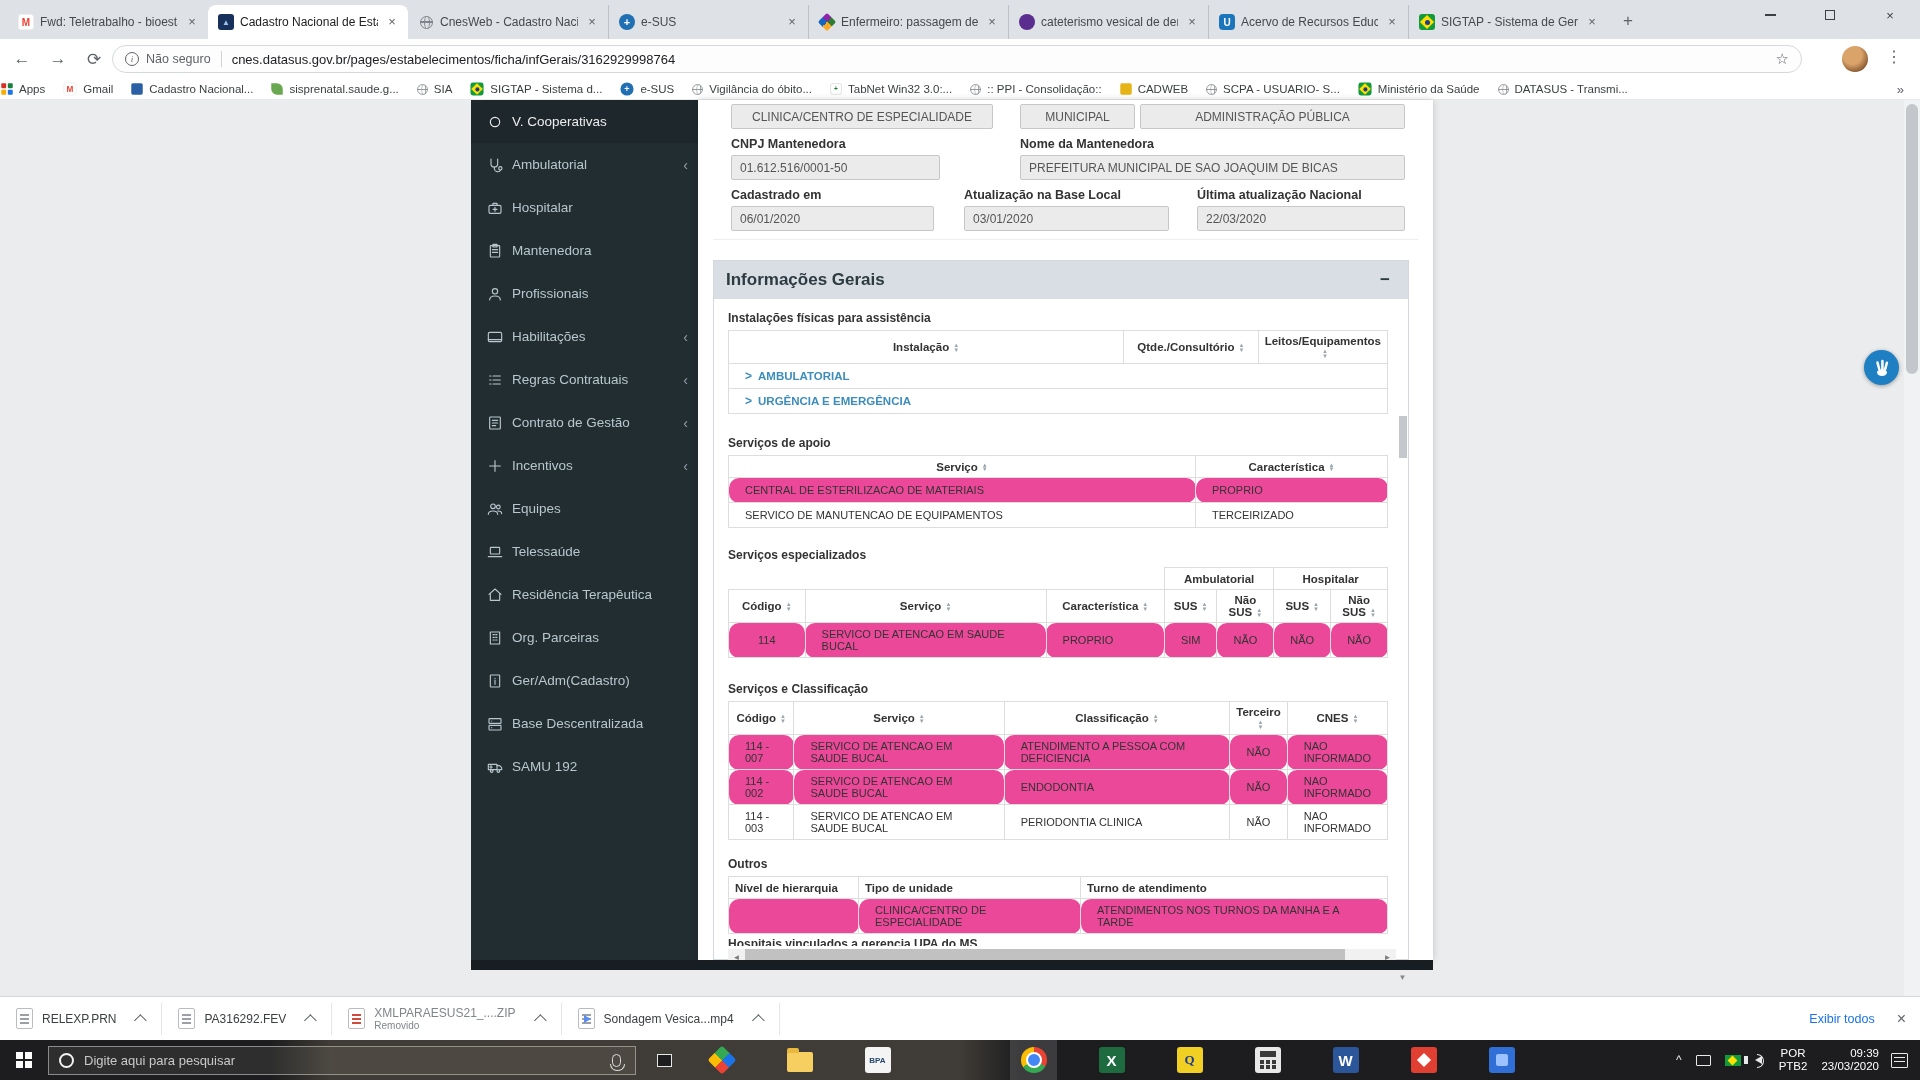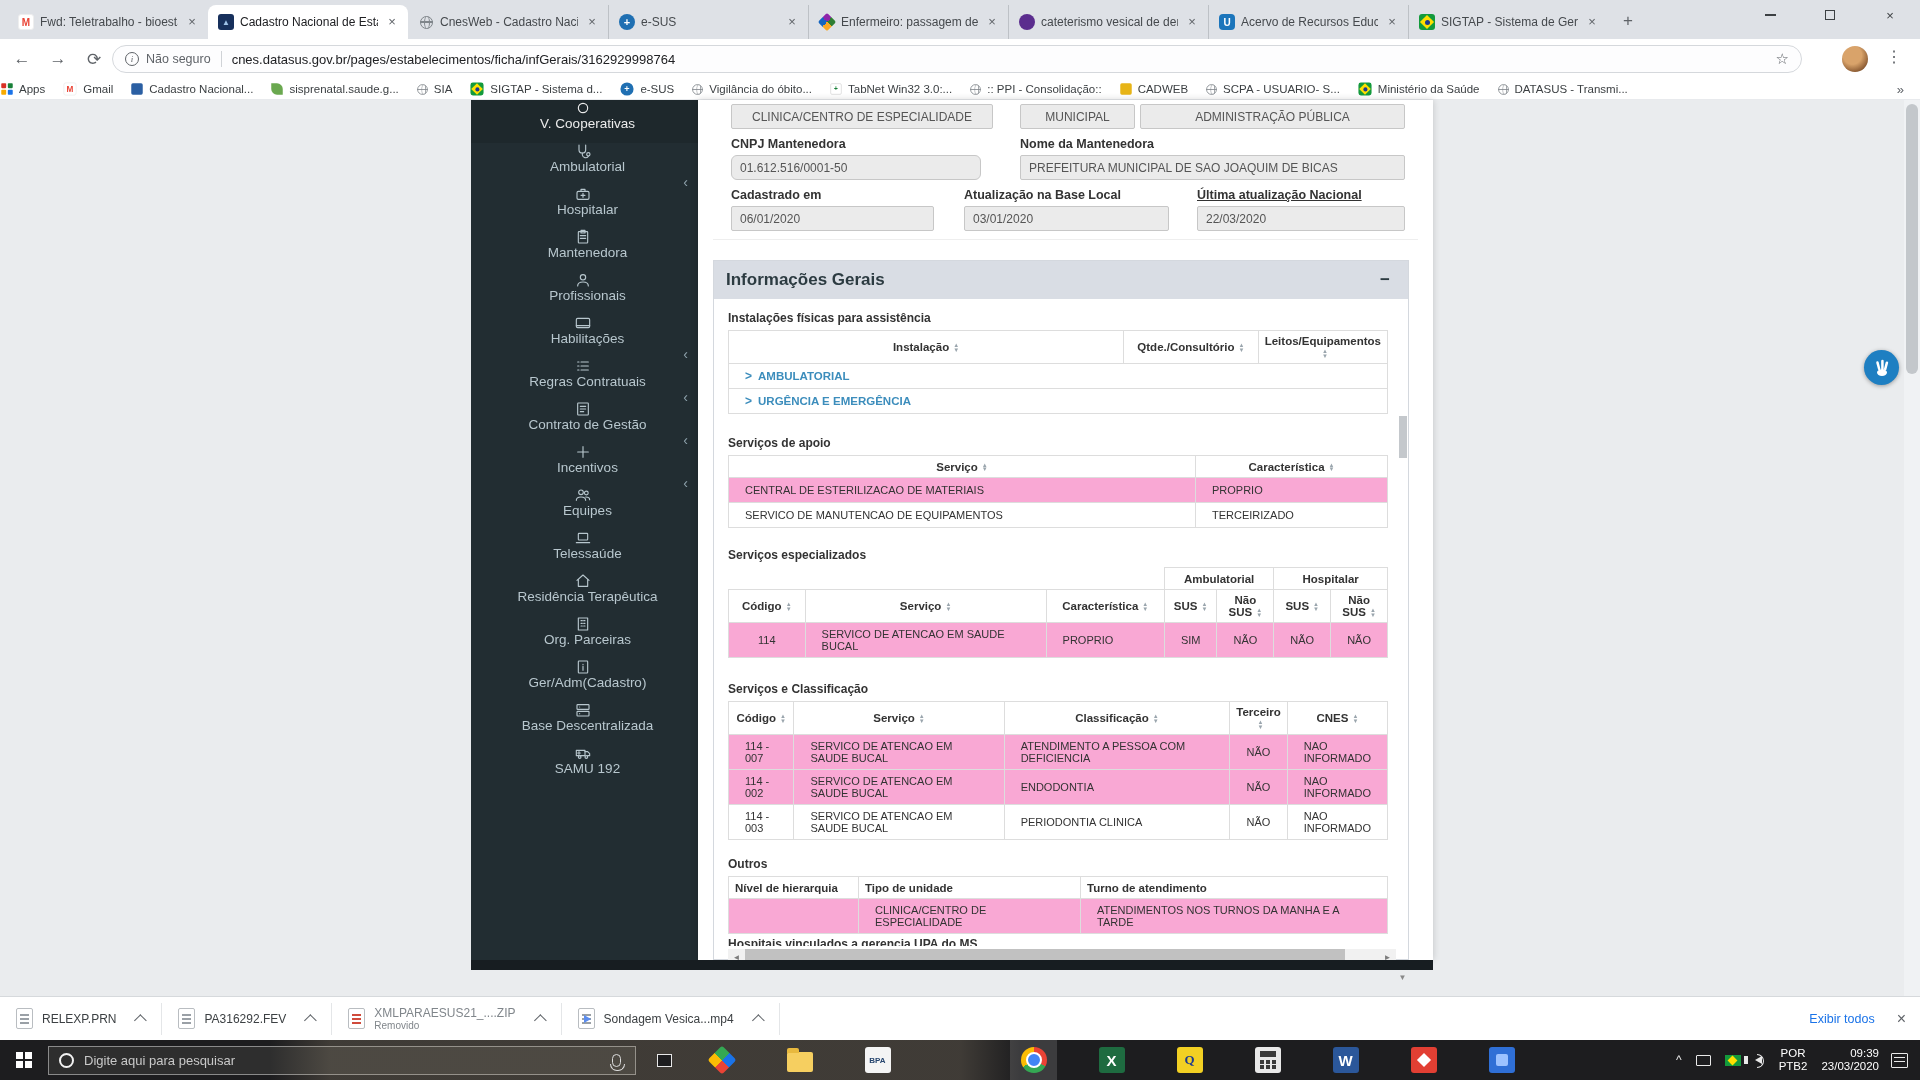--- a/index.html
+++ b/index.html
@@ -57,21 +57,21 @@
   .apps-ic { width:14px; height:14px; display:grid; grid-template-columns:1fr 1fr; gap:2px; }
   .apps-ic i { background:#d93025; border-radius:1px; }
   .apps-ic i:nth-child(2){ background:#188038; } .apps-ic i:nth-child(3){ background:#f9ab00; } .apps-ic i:nth-child(4){ background:#1a73e8; }
   .mini { width:14px; height:14px; border-radius:2px; display:flex; align-items:center; justify-content:center; font-size:8px; font-weight:bold; color:#fff; }
   .mini-blue { background:#2b5fa3; } .mini-leaf { background:#6aa84f; border-radius:0 7px 0 7px; } .mini-tabnet { background:#fff; border:1px solid #ddd; color:#188038; } .mini-cadweb { background:#e7b416; color:#134f2c; }
   #bm-overflow { position:absolute; right:16px; color:#5f6368; font-size:13px; }
 
   
   #page { position:absolute; left:0; top:100px; width:1920px; height:896px; background:#eaecee; }
   #sidebar { position:absolute; left:471px; top:0; width:227px; height:860px; background:#222d32; }
-  .sitem { height:43px; display:flex; align-items:center; padding:0 10px 0 16px; color:#b8c7ce; font-size:13.5px; cursor:default;flex-direction:column; }
+  .sitem { height:43px; display:flex; align-items:center; padding:0 10px 0 16px; color:#b8c7ce; font-size:13.5px; cursor:default; }
   .sitem.active { background:#1e282c; color:#ececec; }
   .sic { width:16px; height:16px; margin-right:9px; flex:0 0 16px; }
   .sic svg { width:16px; height:16px; stroke:#b8c7ce; fill:none; stroke-width:1.7; stroke-linecap:round; stroke-linejoin:round; }
   .sitem.active .sic svg { stroke:#ececec; }
   .schev { margin-left:auto; font-size:14px; color:#8fa3ad; }
 
   #card { position:absolute; left:698px; top:0; width:735px; height:860px; background:#fff; box-shadow:0 0 7px rgba(0,0,0,.18); }
   .ro-input { position:absolute; height:25px; background:#ebebeb; border:1px solid #c7c7c7; border-radius:2px; font-size:12px; color:#555; display:flex; align-items:center; padding:0 8px; }
   .ro-center { justify-content:center; }
   .flabel { position:absolute; font-size:12.5px; font-weight:bold; color:#333; }
@@ -80,21 +80,21 @@
   #panel { position:absolute; left:15px; top:160px; width:696px; height:700px; border:1px solid #d4d8de; background:#fff; }
   #panel-header { height:38px; background:#d9dde4; display:flex; align-items:center; padding:0 12px; }
   #panel-title { font-size:17px; font-weight:bold; color:#2c3b41; }
   #panel-collapse { margin-left:auto; color:#2c3b41; font-size:17px; font-weight:bold; width:22px; text-align:center; }
   #panel-body { padding:10px 14px 0 14px; position:relative; }
 
   .sec-title { font-size:12px; font-weight:bold; color:#333; margin-top:10px; }
   table.ctab { border-collapse:collapse; width:660px; margin-top:5px; font-size:11px; color:#333; }
   table.ctab th { border:1px solid #ddd; font-weight:bold; font-size:11.5px; padding:4px 6px; text-align:center; height:22px; }
   table.ctab td { border:1px solid #ddd; padding:5px 16px; height:25px; }
-  tr.striped td { background:#f9a8d4; }
+  tr.striped td { background:#ec4899;border-radius:10px; }
   .sort { display:inline-flex; flex-direction:column; vertical-align:middle; margin-left:4px; line-height:4.5px; }
   .sort span { font-size:6px; color:#9aa5ad; }
   .linkrow td { color:#3c8dbc; font-weight:bold; font-size:11.5px; }
   .rowchev { font-weight:bold; margin-right:6px; font-size:12px; }
   .th-left { text-align:left !important; }
 
   #clipped-label { height:9px; overflow:hidden; font-size:12px; font-weight:bold; color:#333; margin-top:3px; }
   #hscroll { width:668px; height:17px; background:#f1f1f1; margin-top:3px; display:flex; align-items:center; }
   .hs-btn { width:17px; text-align:center; font-size:8px; color:#7d7d7d; }
   #hs-thumb { height:17px; width:600px; background:#c1c1c1; }
@@ -441,26 +441,26 @@
     </div>
 
     <div id="card">
 
       <div class="ro-input ro-center" style="left:33px; top:4px; width:262px;">CLINICA/CENTRO DE ESPECIALIDADE</div>
       <div class="ro-input ro-center" style="left:322px; top:4px; width:115px;">MUNICIPAL</div>
       <div class="ro-input ro-center" style="left:442px; top:4px; width:265px;">ADMINISTRAÇÃO PÚBLICA</div>
 
       <div class="flabel" style="left:33px; top:37px;">CNPJ Mantenedora</div>
       <div class="flabel" style="left:322px; top:37px;">Nome da Mantenedora</div>
-      <div class="ro-input" style="left:33px; top:55px; width:250px;border-radius:6px;">01.612.516/0001-50</div>
+      <div class="ro-input" style="left:33px; top:55px; width:209px;">01.612.516/0001-50</div>
       <div class="ro-input" style="left:322px; top:55px; width:385px;">PREFEITURA MUNICIPAL DE SAO JOAQUIM DE BICAS</div>
 
       <div class="flabel" style="left:33px; top:88px;">Cadastrado em</div>
       <div class="flabel" style="left:266px; top:88px;">Atualização na Base Local</div>
-      <div class="flabel" style="left:499px; top:88px;text-decoration:underline;">Última atualização Nacional</div>
+      <div class="flabel" style="left:499px; top:88px;">Última atualização Nacional</div>
       <div class="ro-input" style="left:33px; top:106px; width:203px;">06/01/2020</div>
       <div class="ro-input" style="left:266px; top:106px; width:205px;">03/01/2020</div>
       <div class="ro-input" style="left:499px; top:106px; width:208px;">22/03/2020</div>
 
       <div id="form-divider"></div>
 
       <div id="panel">
         <div id="panel-header">
           <span id="panel-title">Informações Gerais</span>
           <span id="panel-collapse">−</span>

